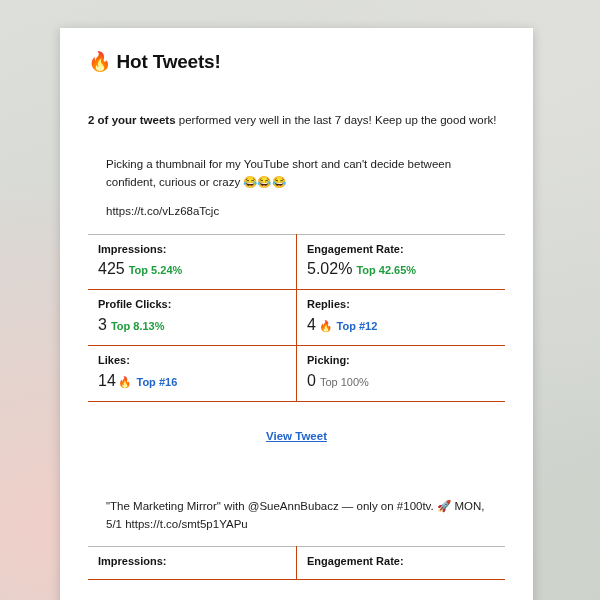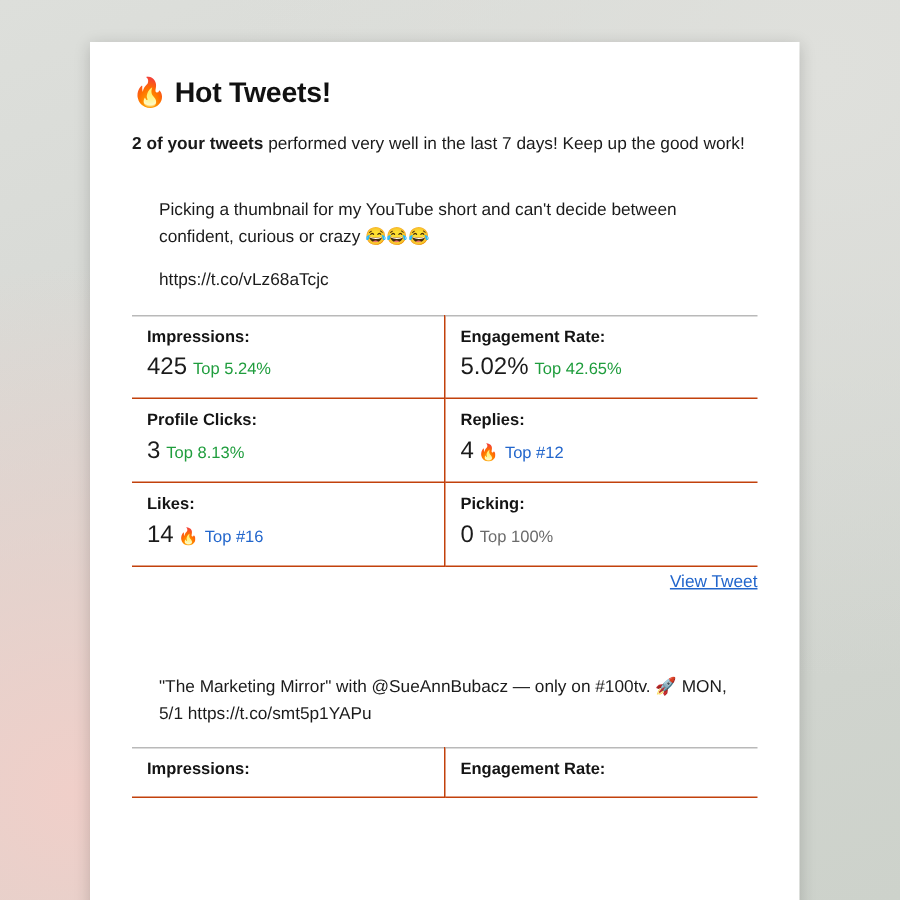--- a/index.html
+++ b/index.html
@@ -35,21 +35,21 @@
     padding: 22px 28px 0 28px;
   }
   h1.title {
     font-size: 19px;
     font-weight: bold;
     color: #111111;
     margin: 0 0 0 0;
     letter-spacing: -0.2px;
   }
   .subtitle {
-    margin-top: 14px;
+    margin-top: 39px;
     font-size: 11.5px;
     color: #1a1a1a;
     line-height: 1.4;
   }
   .subtitle b { font-weight: bold; }
 
   .tweet-block { margin-top: 28px; }
   .tweet-text {
     font-size: 11.5px;
     color: #1b1b1b;
@@ -84,31 +84,32 @@
     margin-top: 2px;
     line-height: 1.3;
     white-space: nowrap;
   }
   .stat-num {
     font-size: 16px;
     color: #1b1b1b;
   }
   .badge {
     font-size: 11px;
-    font-weight: normal;
+    font-weight: bold;
     margin-left: 4px;
   }
   .badge.green { color: #1f9d3d; }
   .badge.blue { color: #2266cc; }
   .badge.grey { color: #6b6b6b; font-weight: normal; }
   .flame { font-size: 11px; margin-left: 3px; }
 
   .view-link-wrap {
-    text-align: right;
-    margin-top: 0;
+    text-align: center;
+    margin-top: 24px;
+    font-weight: bold;
   }
   a.view-link {
     font-size: 11.5px;
     color: #2266cc;
     text-decoration: underline;
   }
   .spacer { height: 26px; }
 </style>
 </head>
 <body>

